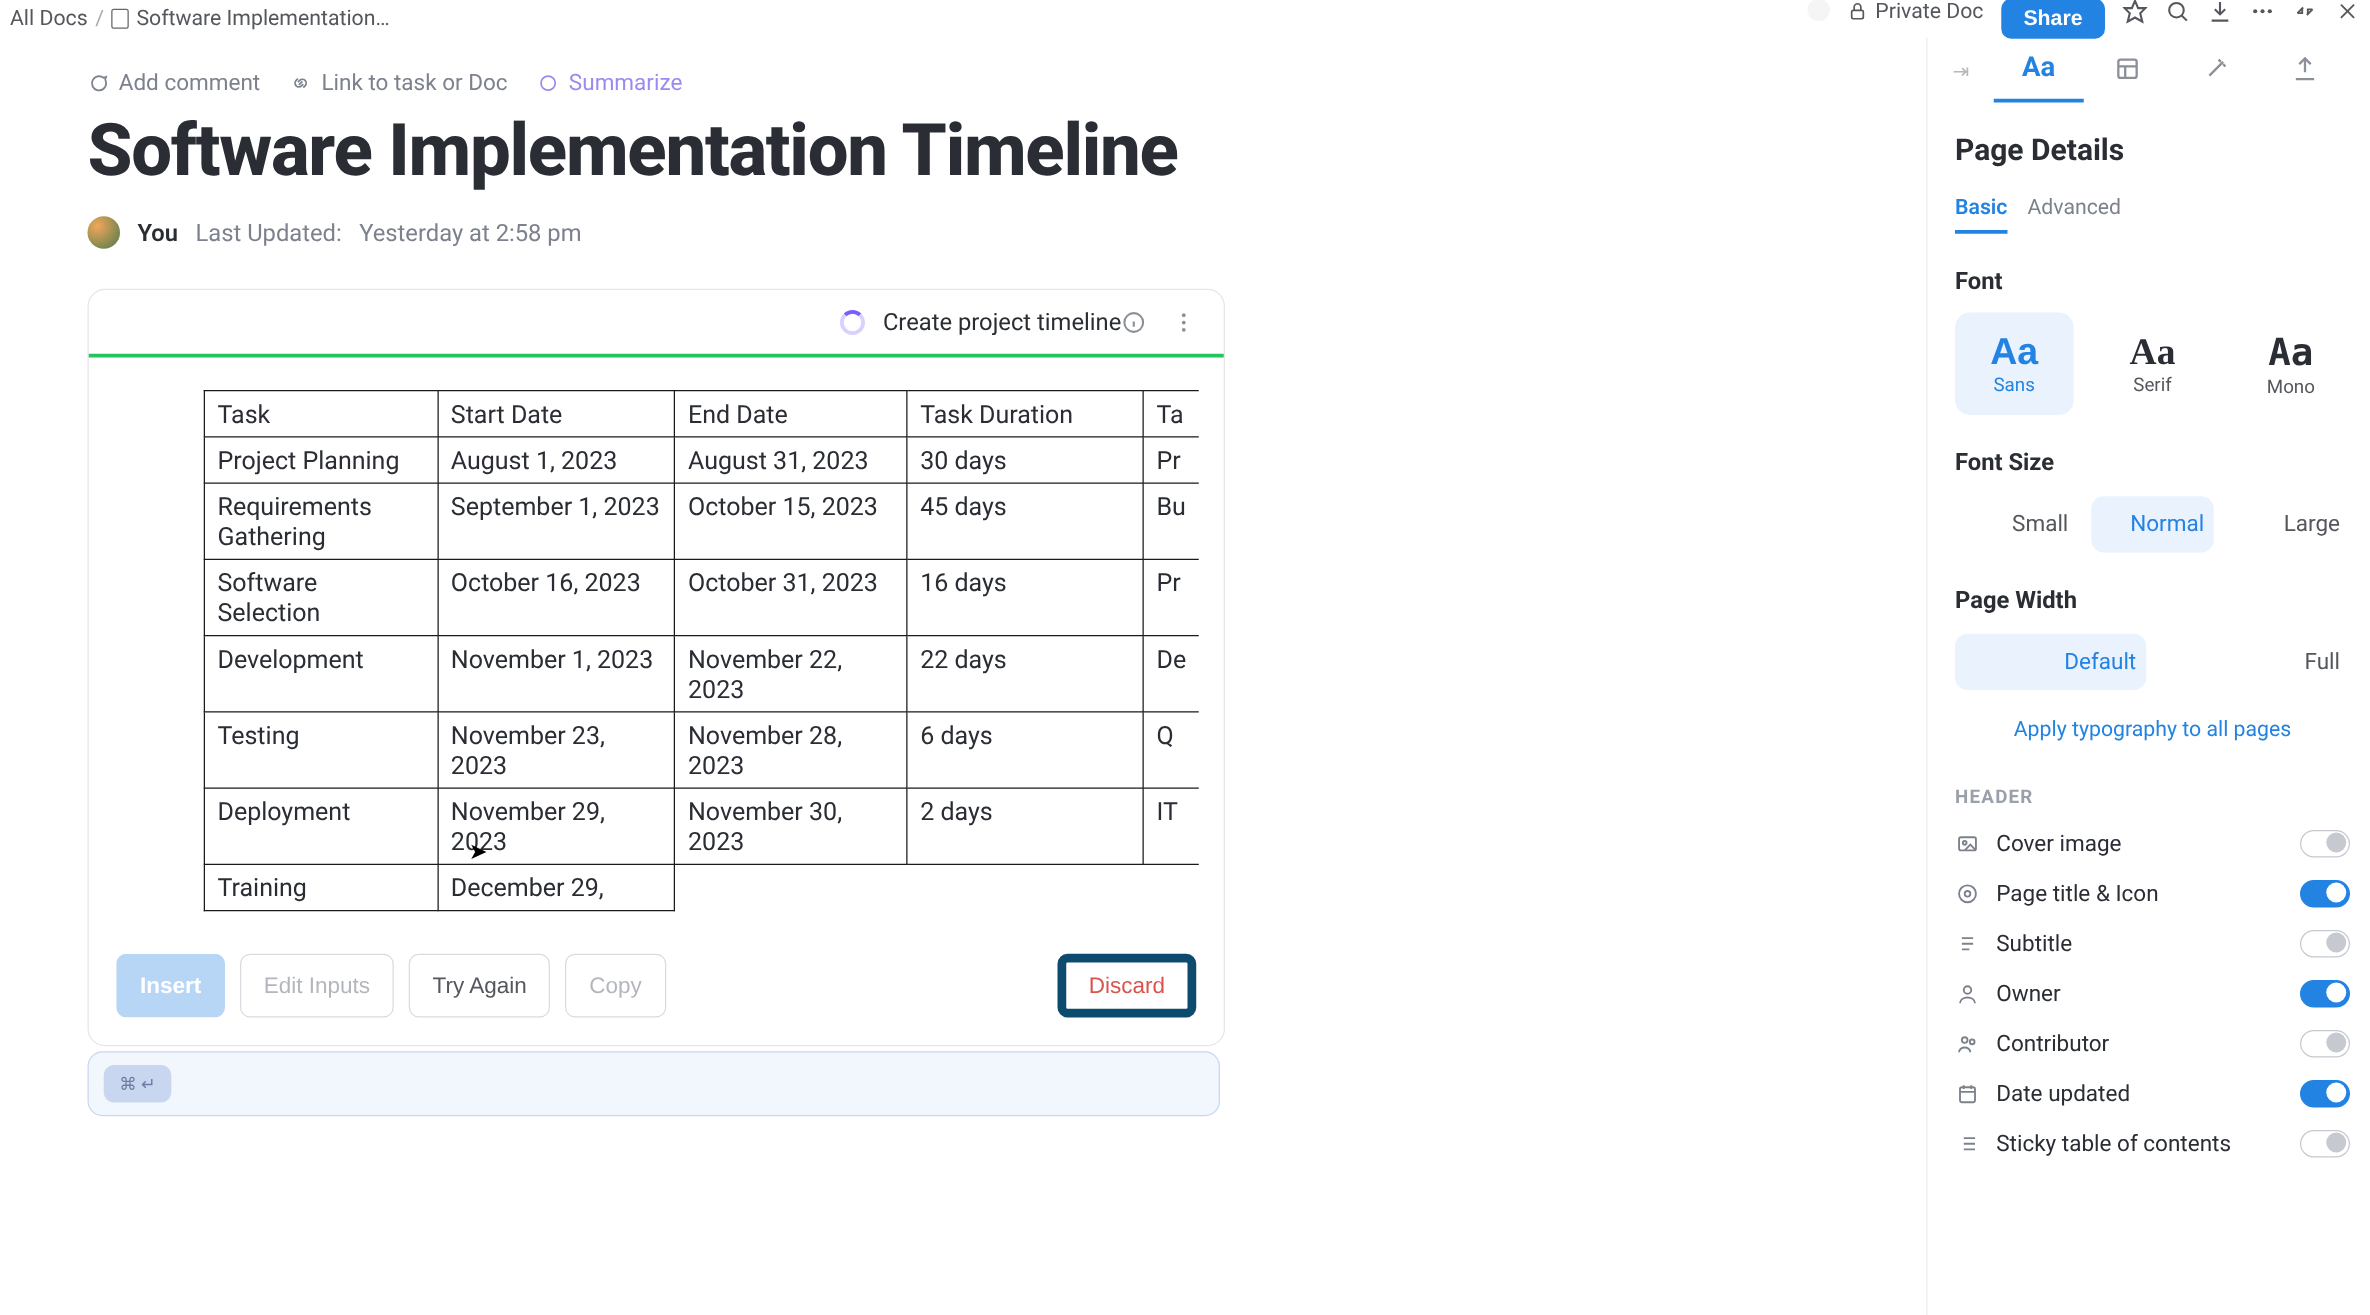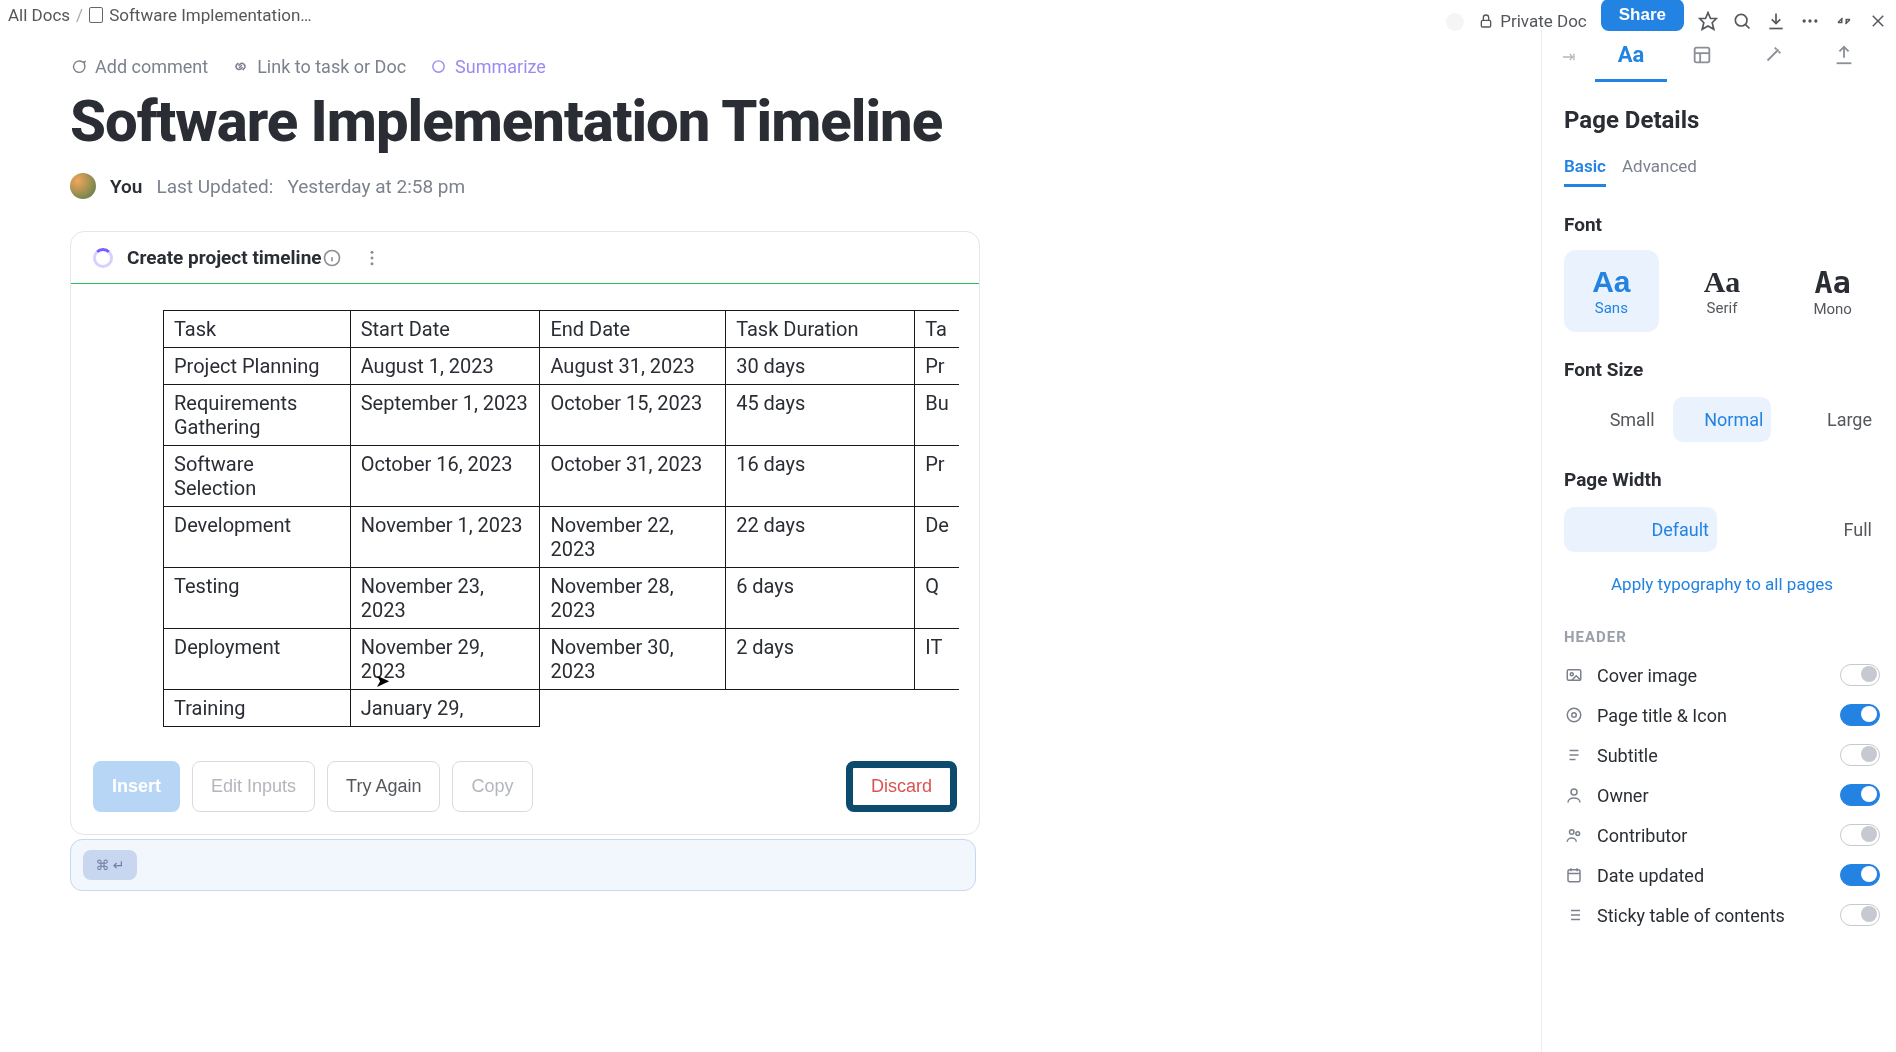--- a/index.html
+++ b/index.html
@@ -2,21 +2,21 @@
 <html><head>
 <meta charset="utf-8">
 <style>
 * { box-sizing: border-box; margin: 0; padding: 0; }
 body { font-family: -apple-system, BlinkMacSystemFont, "Segoe UI", Roboto, sans-serif; background: #fff; color: #2a2e34; width: 1896px; height: 1052px; overflow: hidden; }
 
 .topbar { height: 30px; display: flex; align-items: center; padding: 0 8px; justify-content: space-between; }
 .crumbs { display: flex; align-items: center; gap: 6px; font-size: 17px; color: #54575c; }
 .crumbs .sep { color: #aaa; }
 .crumbs .doc-ic { width: 14px; height: 16px; border: 1.5px solid #666; border-radius: 2px; display: inline-block; position: relative; }
-.tb-right { display: flex; align-items: flex-end; gap: 14px; }
+.tb-right { display: flex; align-items: flex-start; gap: 14px; }
 .tb-ic { width: 20px; height: 20px; display:flex; align-items:center; justify-content:center; color:#54575c; cursor:pointer; }
 .private { display:flex; align-items:center; gap:6px; font-size:17px; color:#54575c; }
 .share-btn { background:#2383e2; color:#fff; border:none; border-radius:8px; padding:6px 18px; font-size:17px; font-weight:600; cursor:pointer; }
 .pill { width:18px; height:18px; border:1.5px solid #b8b8b8; border-radius:50%; }
 .pill.soft { background:#f5f5f5; border:none; }
 
 .main { display:flex; height: calc(100% - 30px); }
 .leftcol { width: 225px; padding: 110px 8px 0 8px; }
 .addpage { display:flex; align-items:center; gap:8px; font-size:18px; color:#2a2e34; cursor:pointer; }
 .addpage .plus { width:16px; height:16px; display:flex; align-items:center; justify-content:center; }
@@ -30,21 +30,21 @@
 .docactions .da { display:flex; align-items:center; gap:8px; cursor:pointer; }
 .docactions .ai { color:#9a8bf1; }
 .ic-sm { width:17px; height:17px; display:inline-flex; align-items:center; justify-content:center; }
 
 .title { font-size:58px; font-weight:800; margin-top:10px; letter-spacing:-1px; }
 .meta { display:flex; align-items:center; gap:14px; margin-top:18px; font-size:19px; color:#7c828d; }
 .avatar { width:26px; height:26px; border-radius:50%; background: radial-gradient(circle at 30% 30%, #f2a65a, #4a7a4a); }
 .meta .you { color:#2a2e34; font-weight:600; }
 
 .aiwrap { margin-top: 32px; width: 910px; border:1px solid #e6e6e9; border-radius:14px; padding:0; }
-.aiwrap-head { display:flex; align-items:center; justify-content:flex-start; padding:14px 22px; border-bottom:1px solid #22c55e;font-weight:bold; }
+.aiwrap-head { display:flex; align-items:center; justify-content:flex-end; padding:14px 22px; border-bottom:3px solid #22c55e; }
 .aiwrap-head .hl { display:flex; align-items:center; gap:14px; font-size:19px; color:#2a2e34; }
 .spinner { width:20px; height:20px; border-radius:50%; border:3px solid #d8d0ff; border-top-color:#7b5cff; }
 .hr { display:flex; gap:20px; color:#8b8f97; }
 
 .tablewrap { padding: 26px 20px 10px 92px; }
 table.tl { border-collapse: collapse; font-size:20px; }
 table.tl td, table.tl th { border:1.5px solid #1a1a1a; padding:6px 10px; text-align:left; vertical-align:top; font-weight:400; }
 .c-task { width:188px; }
 .c-start { width:192px; }
 .c-end { width:188px; }
@@ -276,21 +276,21 @@
               </tr>
           <tr>
                 <td class="c-task">Deployment</td>
                 <td class="c-start">November 29, 2023</td>
                 <td class="c-end">November 30, 2023</td>
                 <td class="c-dur">2 days</td>
                 <td class="c-last">IT</td>
               </tr>
           <tr class="row-train">
                 <td class="c-task">Training</td>
-                <td class="c-start">January 29,</td>
+                <td class="c-start">December 29,</td>
                 <td class="c-end"></td>
                 <td class="c-dur"></td>
                 <td class="c-last"></td>
               </tr>
         </tbody>
           </table>
       </div>
 
       <span class="cursor-arrow">➤</span>
 

